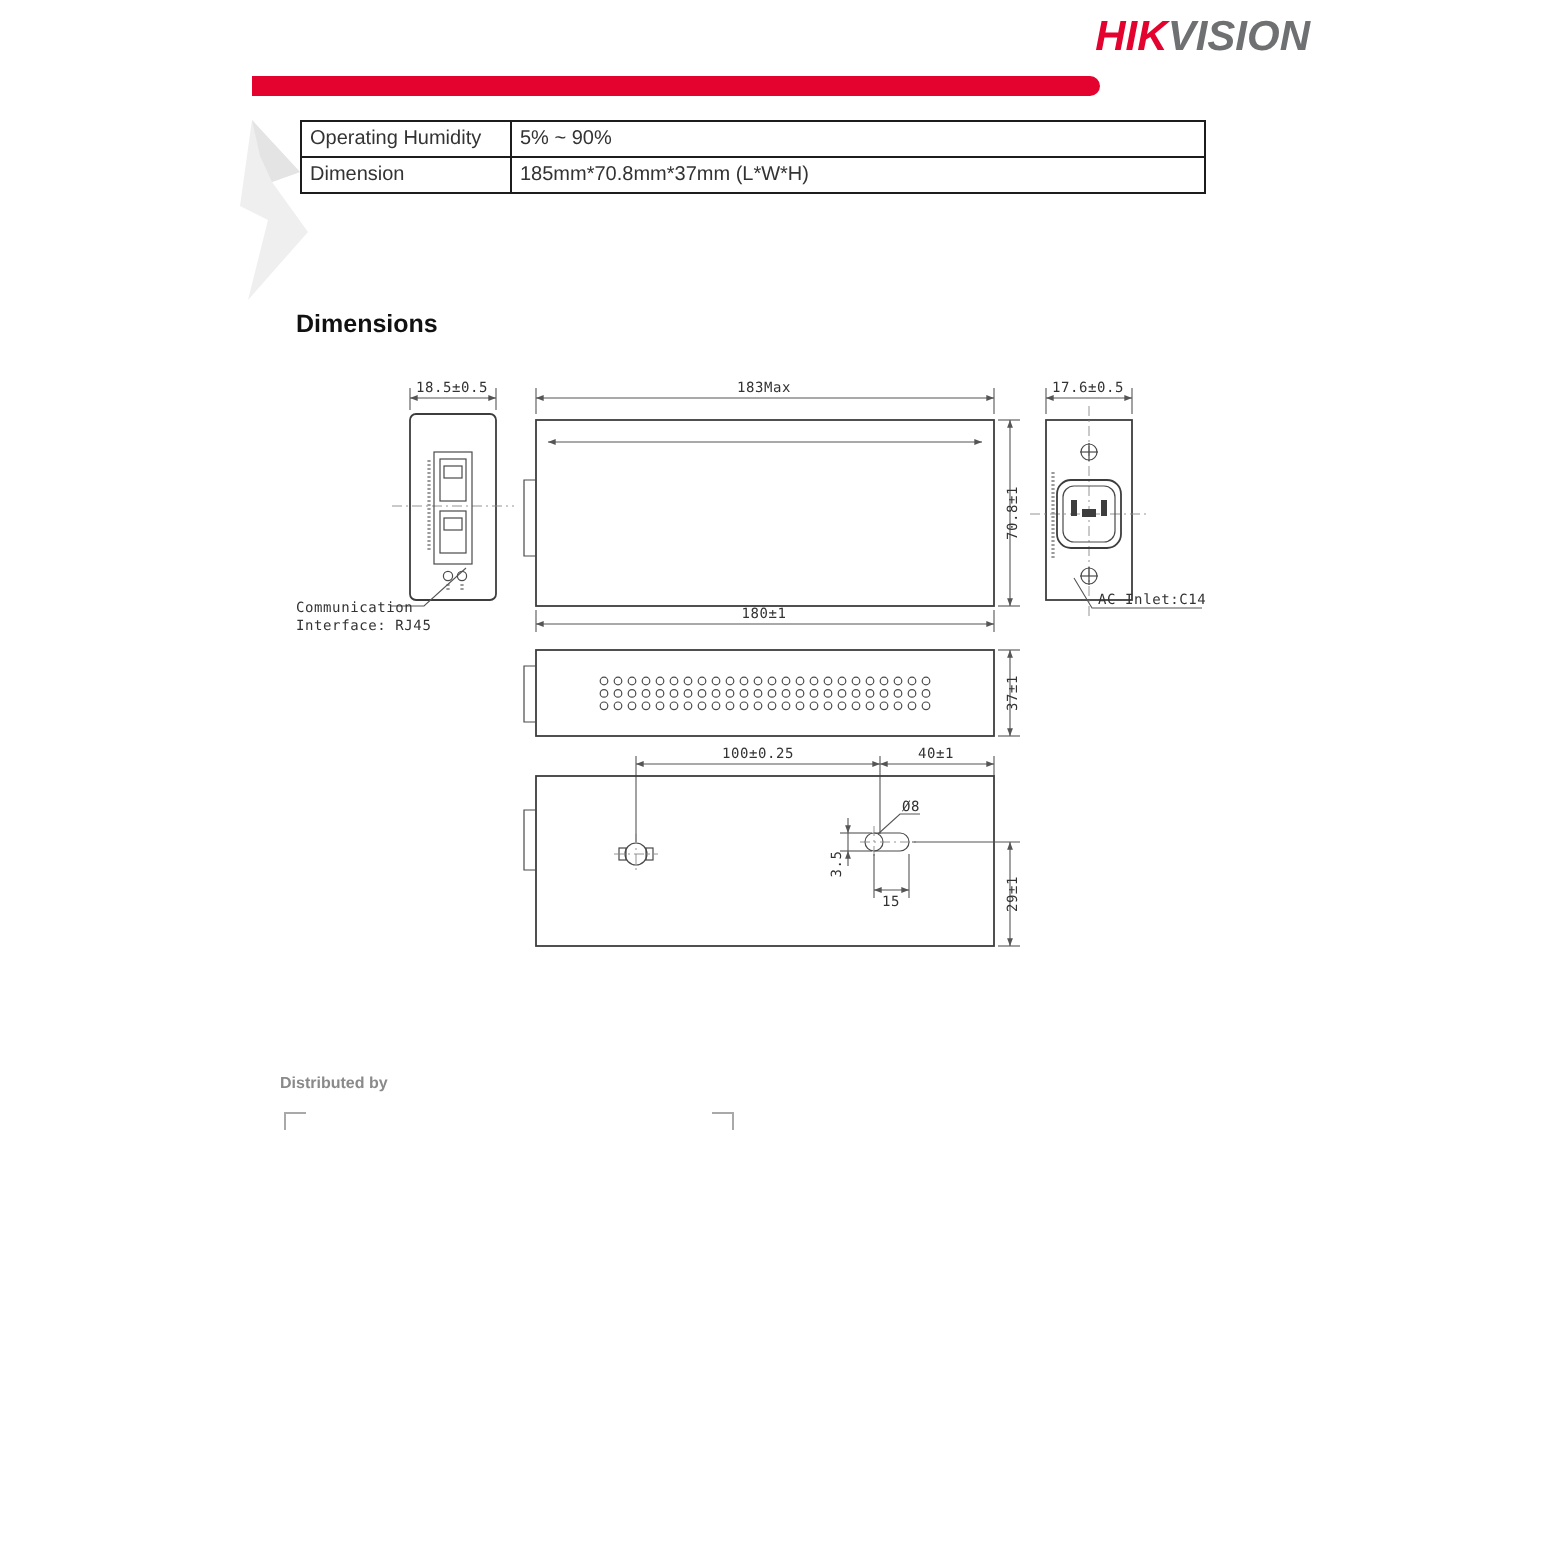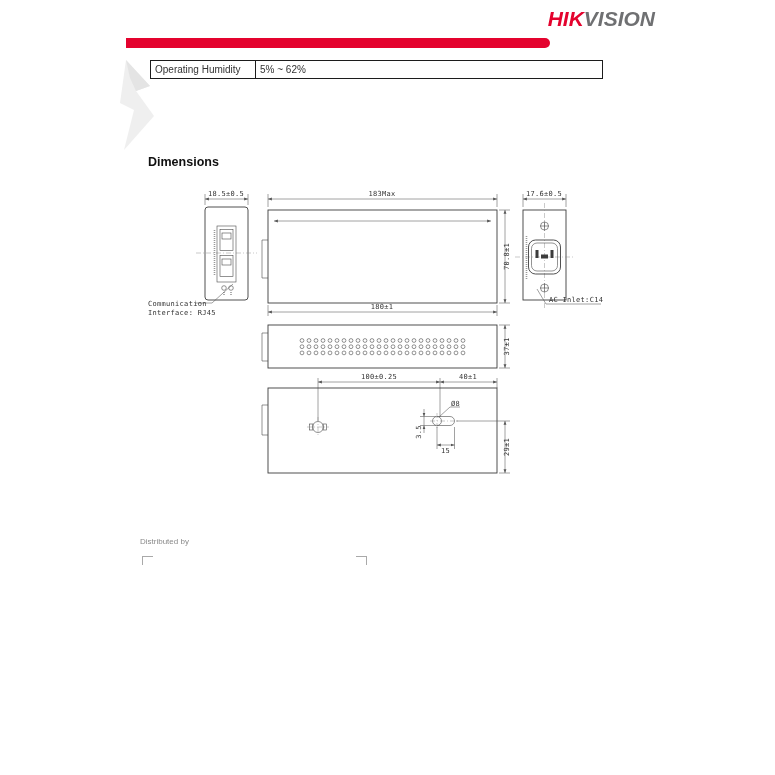--- a/index.html
+++ b/index.html
@@ -28,21 +28,21 @@
   
   svg.drawing{position:absolute;left:0;top:0;width:775px;height:775px;}
   svg.drawing .ol{fill:none;stroke:#3d3d3d;stroke-width:0.9;}
   svg.drawing .thin{fill:none;stroke:#4a4a4a;stroke-width:0.6;}
   svg.drawing .dl{fill:none;stroke:#555;stroke-width:0.55;}
   svg.drawing .cl{fill:none;stroke:#888;stroke-width:0.45;stroke-dasharray:5,2,1,2;}
   svg.drawing .micro{stroke:#9a9a9a;stroke-width:1.6;stroke-dasharray:1,1;}
   svg.drawing text.dim{font-family:"DejaVu Sans Mono",monospace;font-size:7px;fill:#333;letter-spacing:0.3px;}
 
   
-  .distributed{position:absolute;left:140px;top:537px;font-size:8px;color:#8a8a8a;}
+  .distributed{position:absolute;left:140px;top:537px;font-size:8px;color:#8a8a8a;font-weight:bold;}
   .crop{position:absolute;width:10px;height:8px;border:0 solid #a9a9a9;}
   .crop.tl{left:142px;top:556px;border-left-width:1px;border-top-width:1px;}
   .crop.tr{left:356px;top:556px;border-right-width:1px;border-top-width:1px;}
   .crop.bl{left:142px;top:622px;border-left-width:1px;border-bottom-width:1px;}
   .crop.br{left:356px;top:622px;border-right-width:1px;border-bottom-width:1px;}
 
   
   .footer{position:absolute;left:140px;top:654px;width:535px;display:grid;
           grid-template-columns:125px 107px 95px 96px 112px;}
   .fblock{margin-bottom:9px;}
@@ -64,21 +64,25 @@
 
   <svg class="watermark" viewBox="0 0 50 95">
     <path d="M14,2 L38,28 L24,33 L42,58 L12,92 L22,52 L8,45 Z" fill="#efefef"></path>
     <path d="M14,2 L38,28 L24,33 L18,20 Z" fill="#e4e4e4"></path>
   </svg>
 
   <table class="spec">
     <tbody>
         <tr>
       <td class="lbl">Operating Humidity</td>
-      <td>5% ~ 62%</td>
+      <td>5% ~ 90%</td>
+    </tr>
+    <tr>
+      <td class="lbl">Dimension</td>
+      <td>185mm*70.8mm*37mm (L*W*H)</td>
     </tr>
   </tbody>
     </table>
 
   <div class="dim-heading">Dimensions</div>
 
   <svg class="drawing" viewBox="0 0 775 775">
     <defs>
       <marker id="arr" viewBox="0 0 8 8" markerWidth="7" markerHeight="7" refX="8" refY="4" orient="auto-start-reverse">
         <path d="M0,1 L8,4 L0,7 Z" fill="#555"></path>

